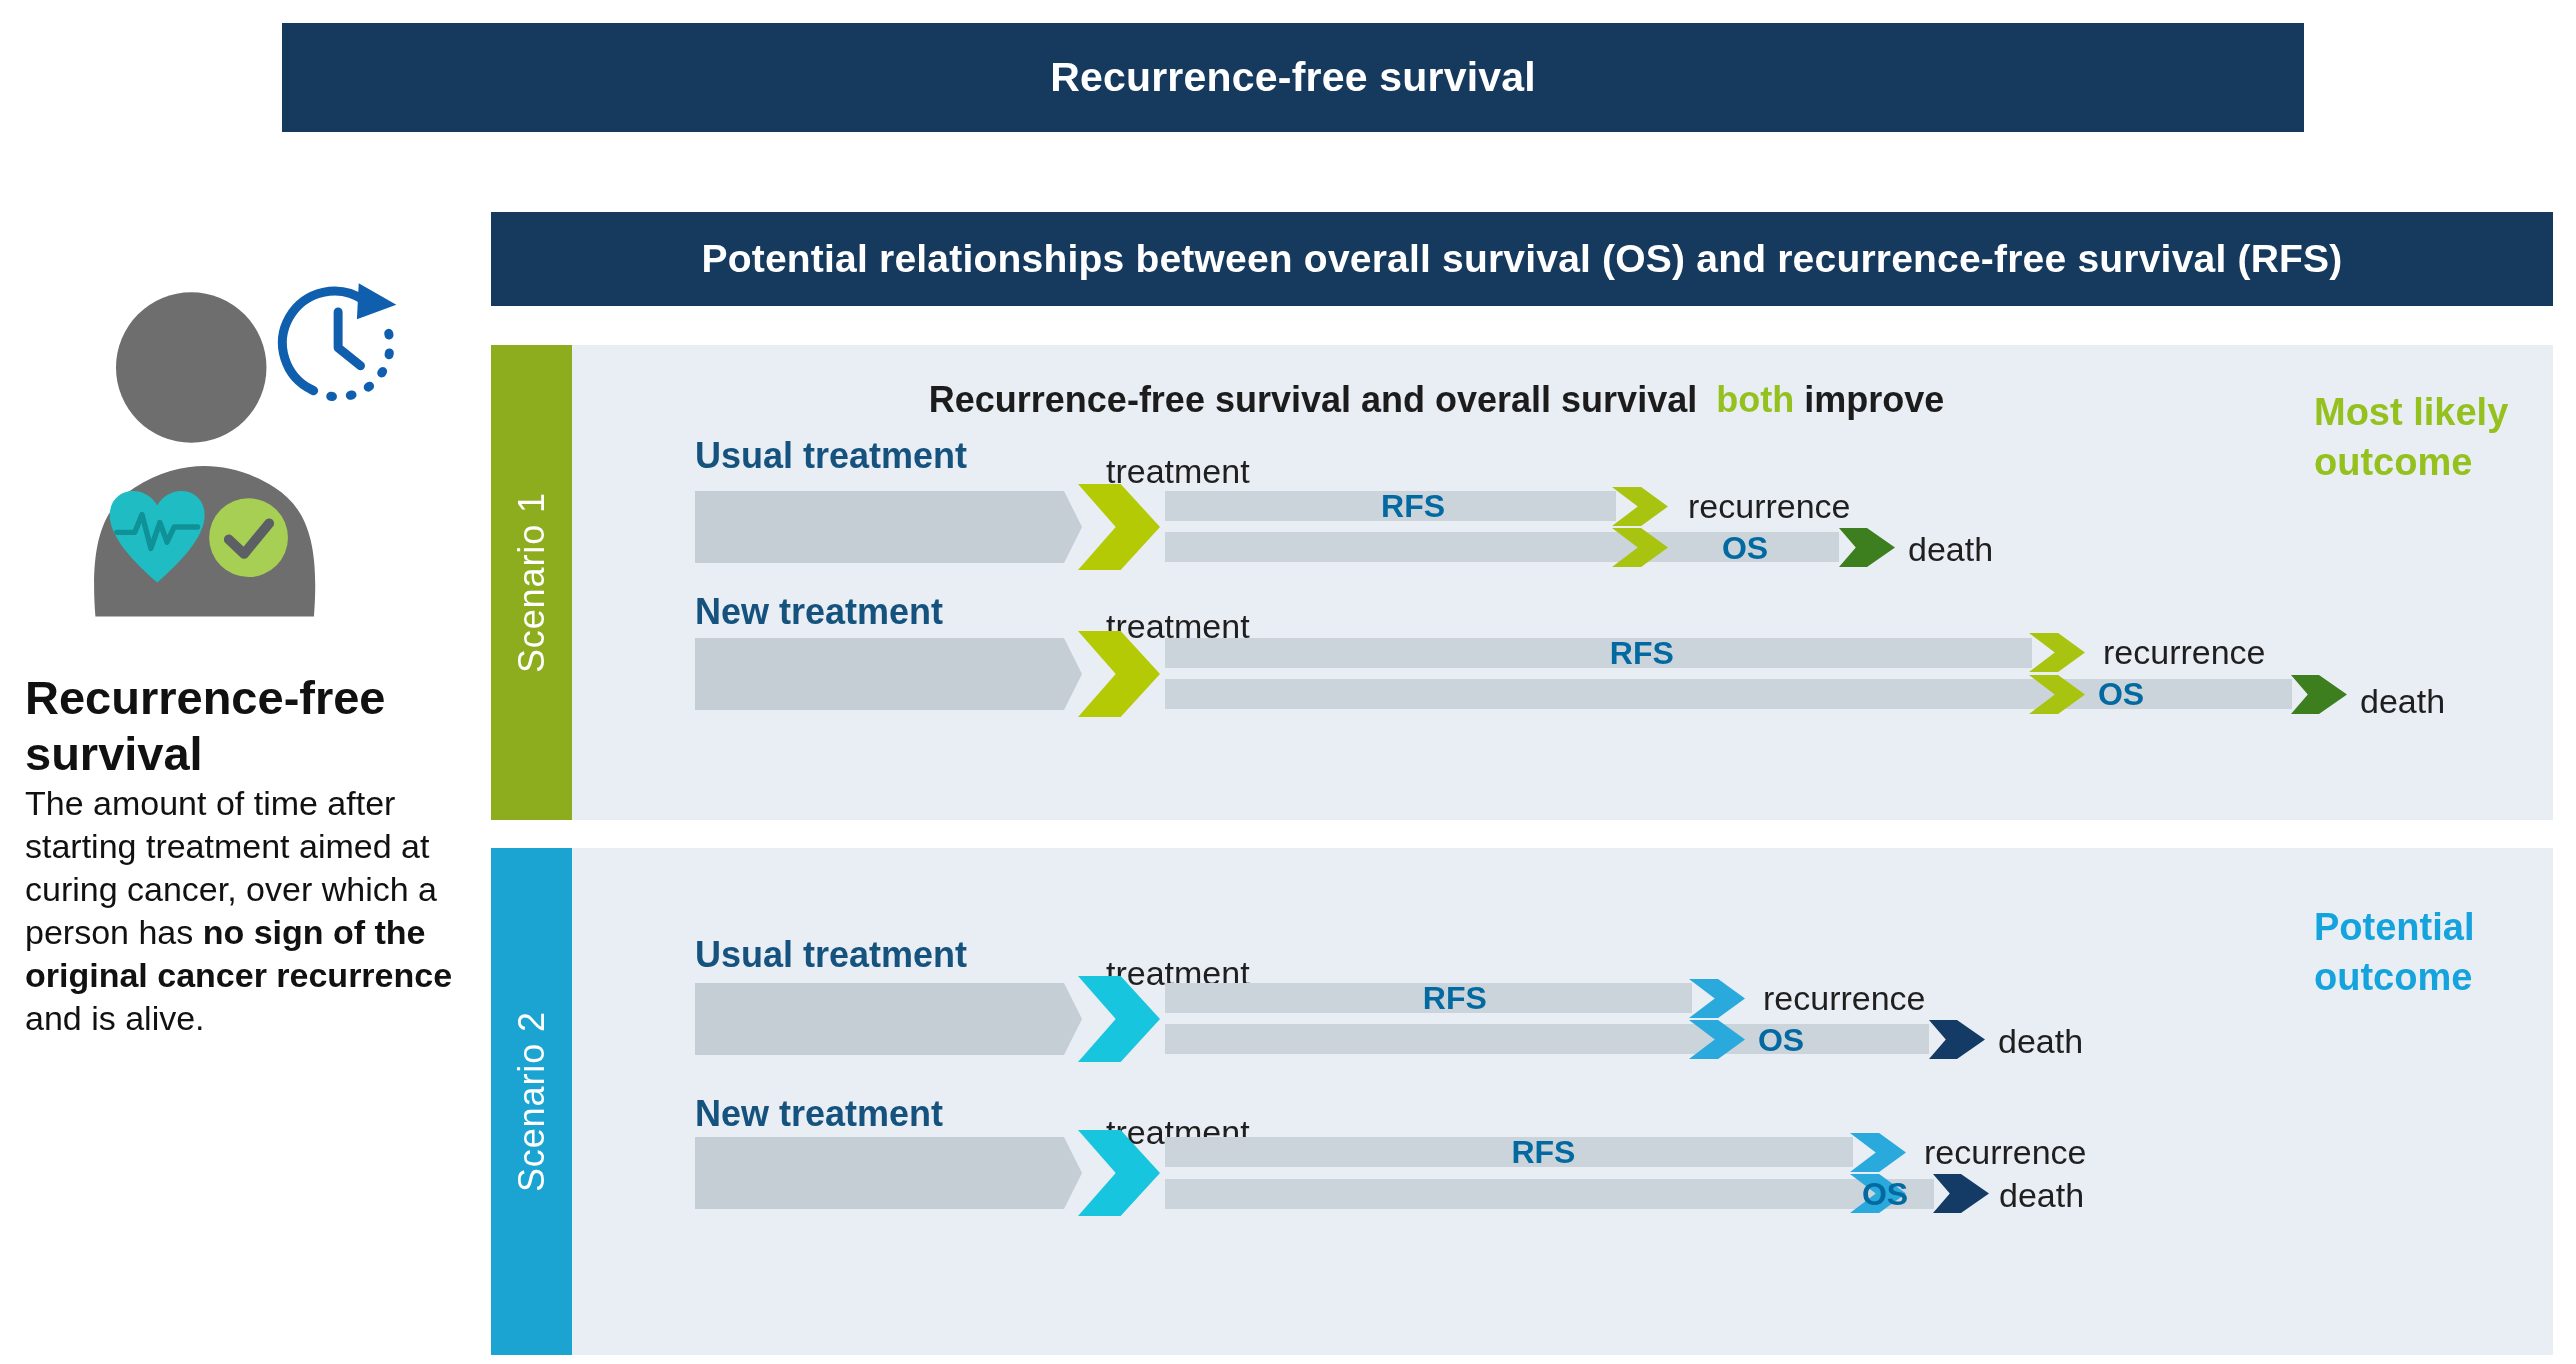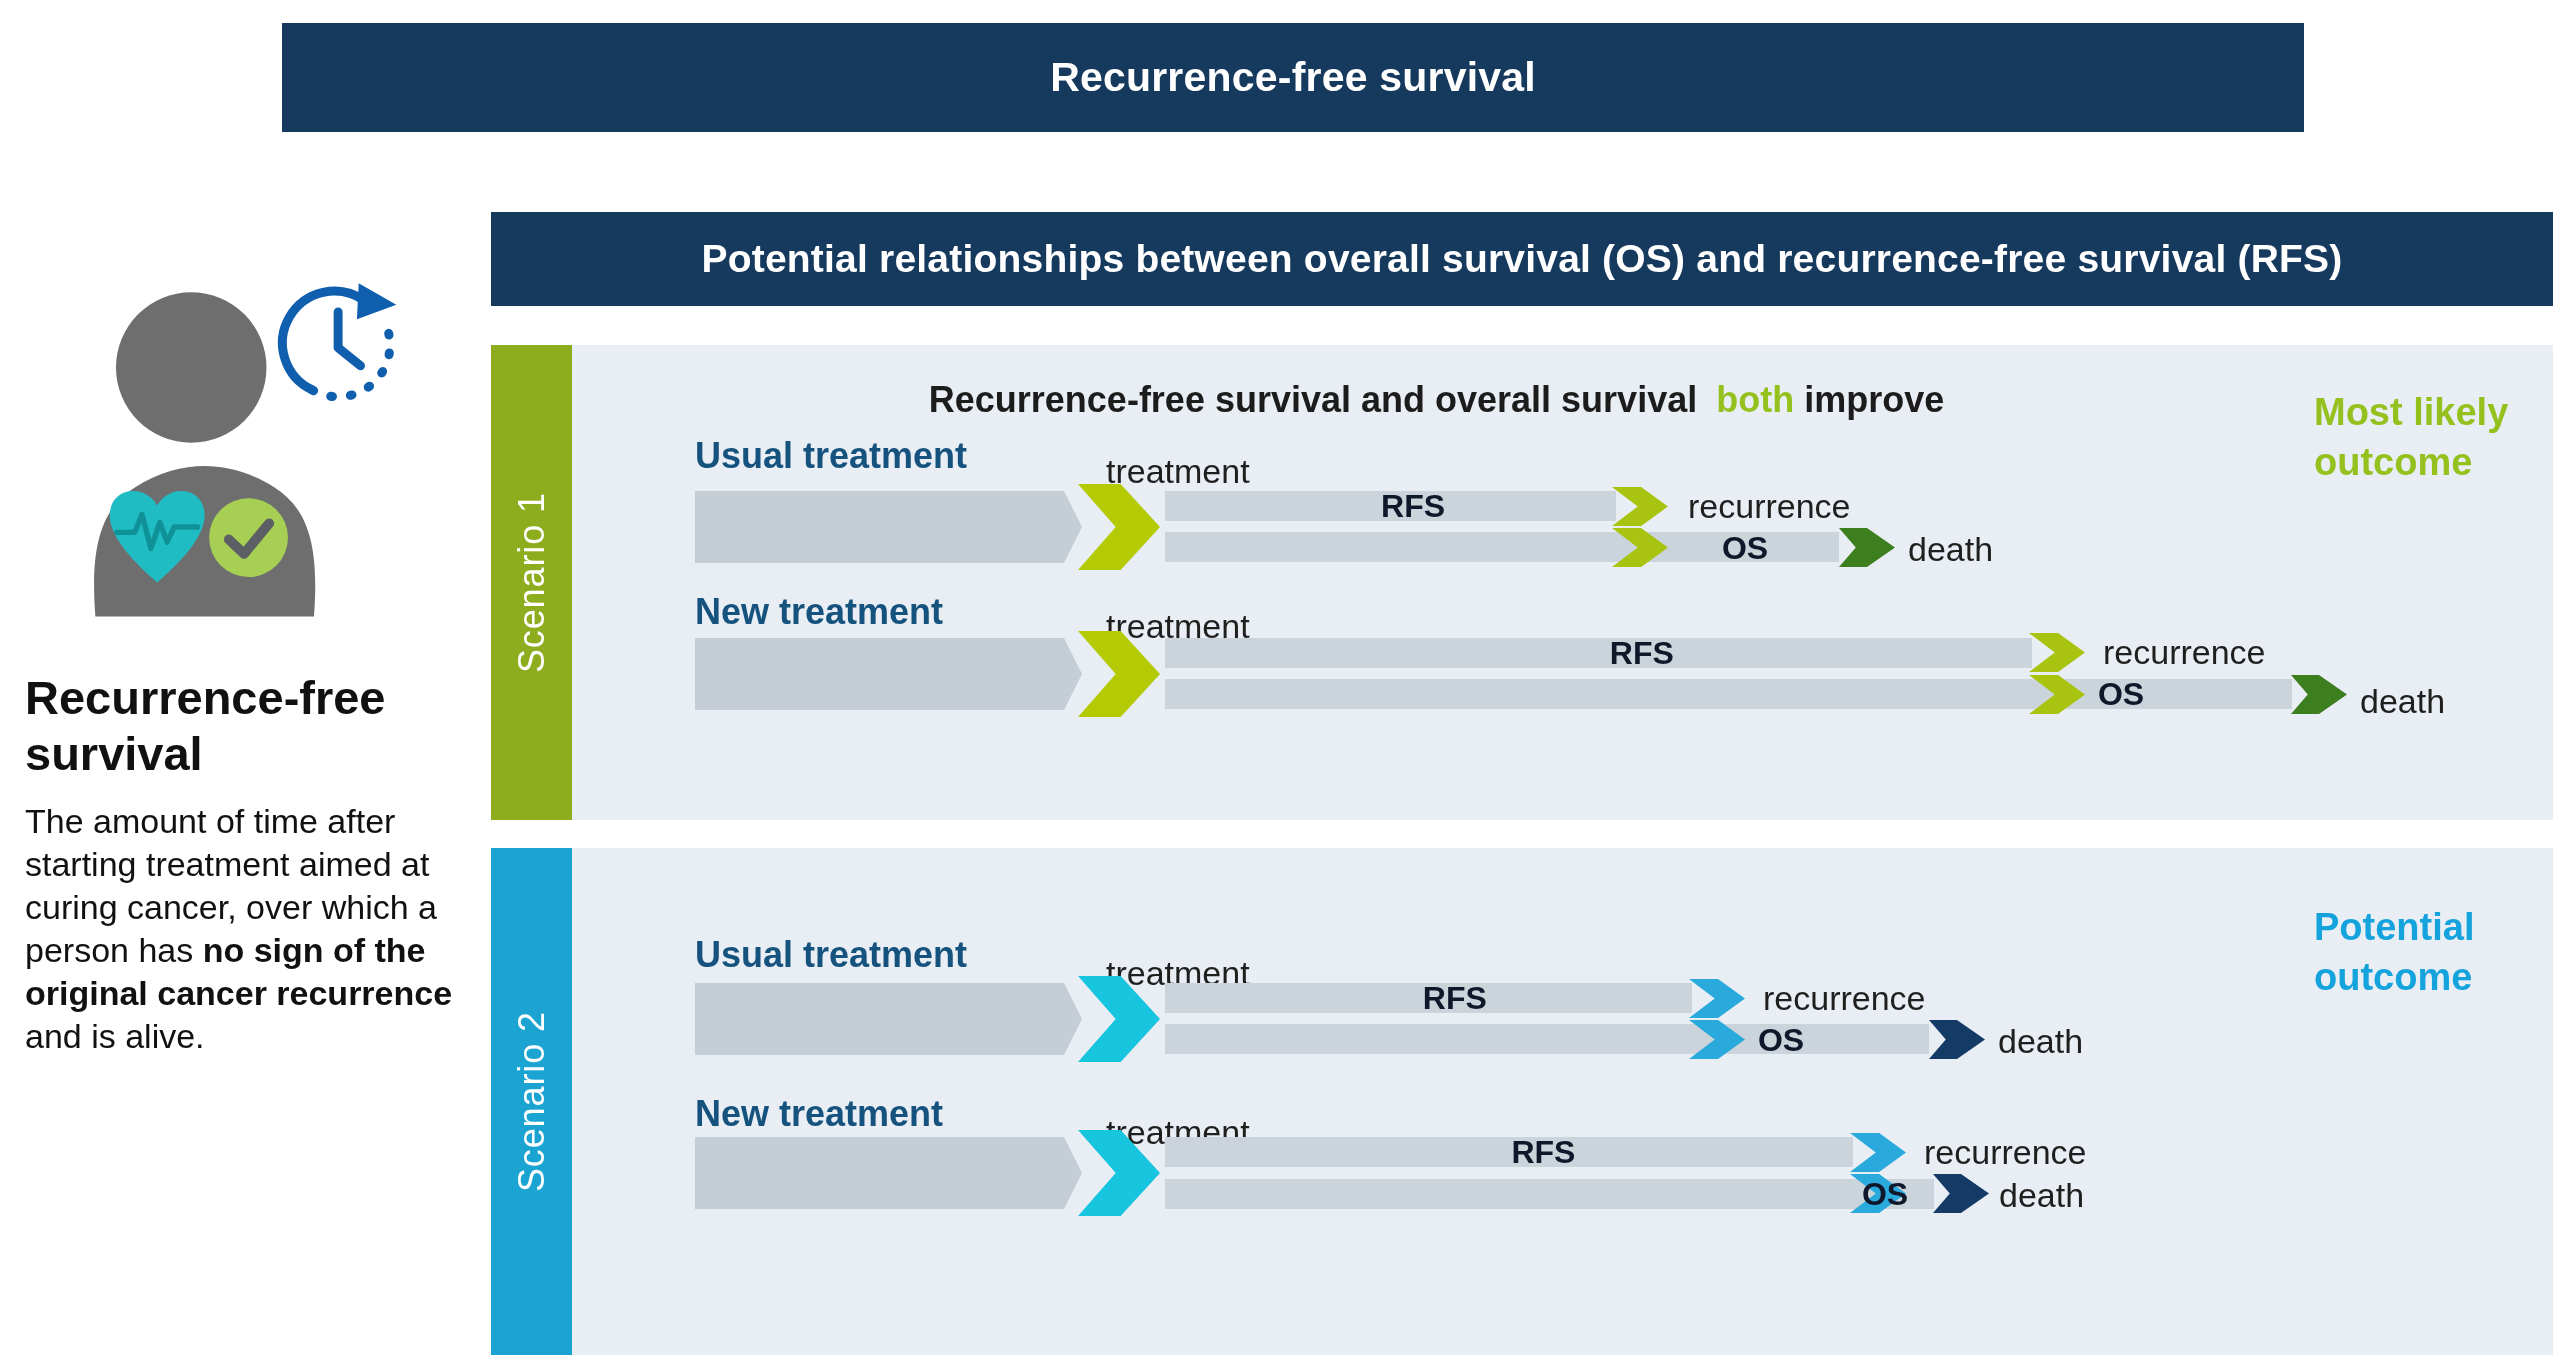--- a/index.html
+++ b/index.html
@@ -12,21 +12,21 @@
     background:var(--navy,#16395e);color:#fff;font-weight:700;letter-spacing:0.2px;
   }
   .top-banner{left:282px;top:23px;width:2022px;height:109px;font-size:41px;}
   .sub-banner{left:491px;top:212px;width:2062px;height:94px;font-size:39px;}
 
   
   .left-col{position:absolute;left:0;top:0;width:491px;height:1364px;}
   .patient-icon{position:absolute;left:90px;top:269px;width:421px;height:412px;}
   .def-title{position:absolute;left:25px;top:670px;width:466px;margin:0;
     font-size:47px;line-height:56px;font-weight:700;color:#111;}
-  .def-text{position:absolute;left:25px;top:800px;width:441px;margin:0;
+  .def-text{position:absolute;left:25px;top:782px;width:441px;margin:0;
     font-size:34px;line-height:43px;color:#111;}
   .def-text b{font-weight:700;}
 
   
   .panel{position:absolute;left:491px;width:2062px;background:var(--panel-bg,#e9edf4);}
   .panel.s1{--sb:var(--scenario1-sidebar);--cv:var(--scenario1-chevron);
             --cvm:var(--scenario1-mid-chevron);--cve:var(--scenario1-death-chevron);
             --acc:var(--scenario1-accent);}
   .panel.s2{--sb:var(--scenario2-sidebar);--cv:var(--scenario2-chevron);
             --cvm:var(--scenario2-mid-chevron);--cve:var(--scenario2-death-chevron);
@@ -39,21 +39,21 @@
   .panel-title .hl{color:var(--acc);margin-left:9px;}
   .outcome{position:absolute;left:1811px;width:269px;font-size:38px;line-height:50px;
     font-weight:700;color:var(--acc);margin-left:12px;}
   .trow{position:absolute;left:0;top:0;width:100%;height:100%;}
   .row-label{position:absolute;font-size:36px;font-weight:700;color:var(--label-blue,#15537e);white-space:nowrap;}
   .small-label{position:absolute;font-size:34px;color:#1f1f1f;white-space:nowrap;}
   .lead-bar{position:absolute;background:var(--lead-gray,#c5ced5);
     clip-path:polygon(0 0,calc(100% - 18px) 0,100% 50%,calc(100% - 18px) 100%,0 100%);}
   .bar{position:absolute;height:30px;background:var(--bar-gray,#cbd4da);}
   .bar-label,.os-label{position:absolute;transform:translateX(-50%);font-size:32px;font-weight:700;
-    color:#0f172a;white-space:nowrap;}
+    color:#0369a1;white-space:nowrap;}
   .bar-label{top:-2.7px;}
   .chev{position:absolute;display:block;}
   .chev polygon{fill:var(--cv);}
   .chev.chev-mid polygon{fill:var(--cvm);}
   .chev.chev-end polygon{fill:var(--cve);}
   .chev-sm{width:56px;height:39px;}
 </style>
 </head>
 <body>
 

